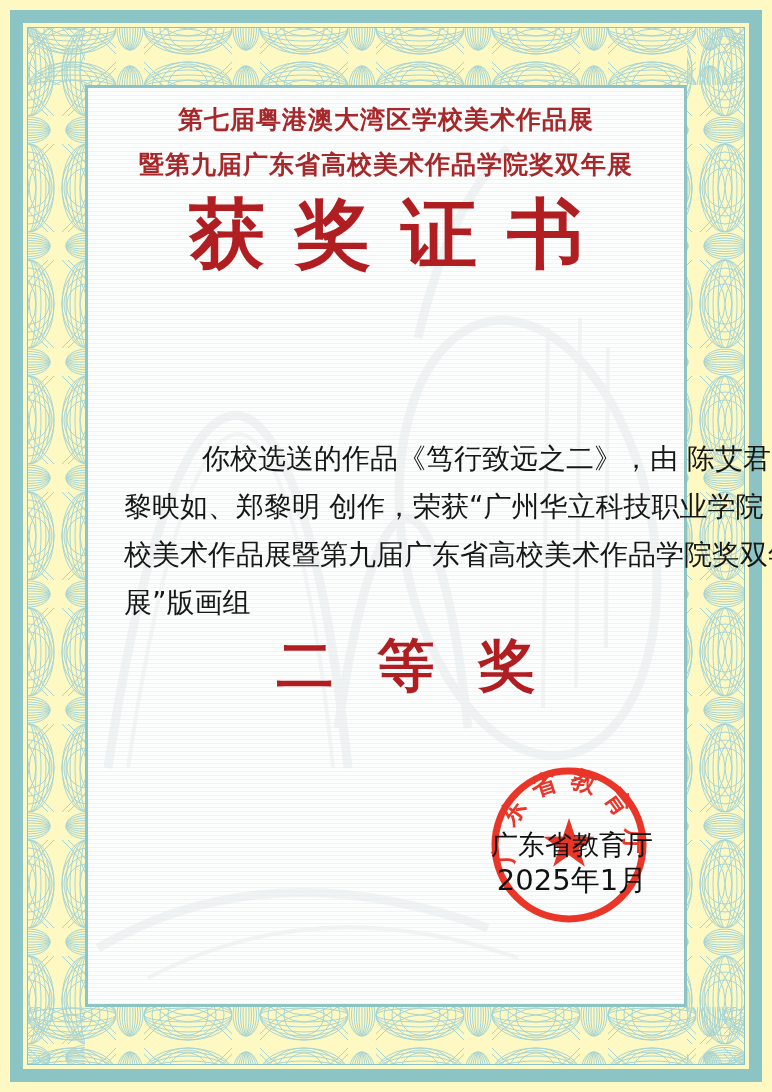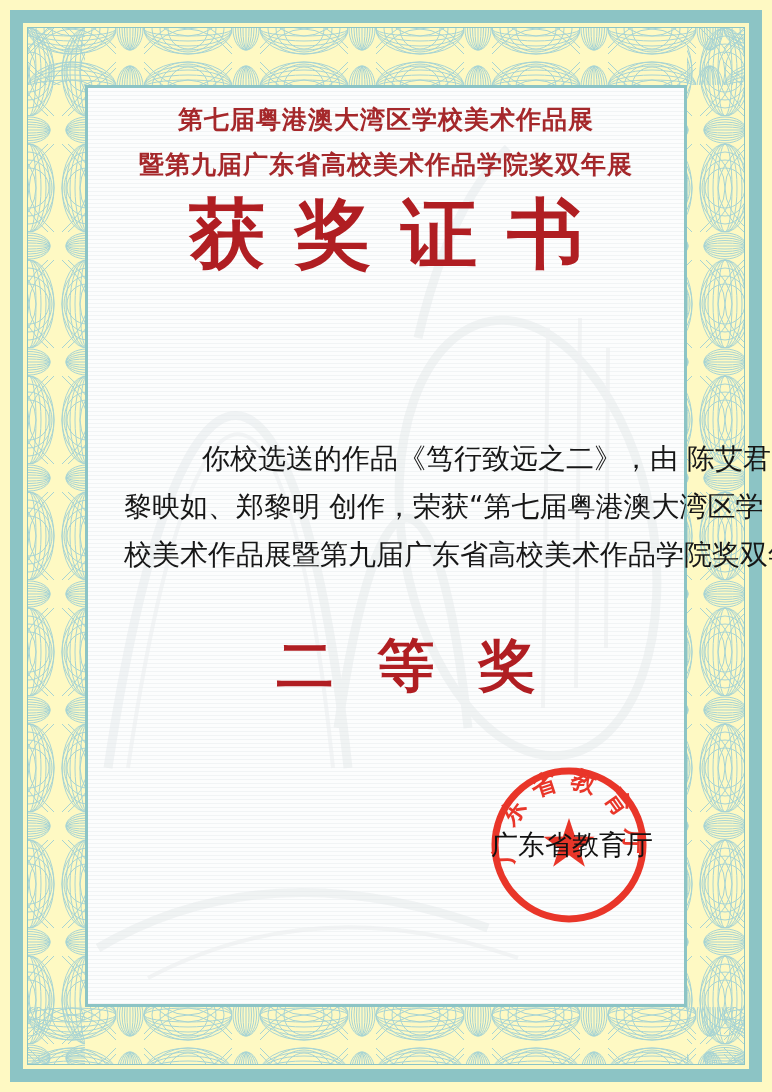--- a/index.html
+++ b/index.html
@@ -107,34 +107,36 @@
 
   <div class="txt serif title-small" style="top:103px">第七届粤港澳大湾区学校美术作品展</div>
 
   <div class="txt serif title-small" style="top:148px">暨第九届广东省高校美术作品学院奖双年展</div>
 
   <div class="txt serif title-main" style="top:192px">获奖证书</div>
 
 
   <div class="body-para">
     <div class="body-line first">你校选送的作品《笃行致远之二》，由 陈艾君、</div>
-    <div class="body-line">黎映如、郑黎明 创作，荣获“第七届粤港澳大湾区学</div>
+    <div class="body-line">黎映如、郑黎明 创作，荣获“广州华立科技职业学院</div>
     <div class="body-line">校美术作品展暨第九届广东省高校美术作品学院奖双年</div>
+    <div class="body-line">展”版画组</div>
   </div>
 
   <div class="txt serif award">二等奖</div>
 
 
   <svg class="seal" width="164" height="164" viewBox="-82 -82 164 164">
     <g opacity="0.93">
       <circle cx="0" cy="0" r="74" fill="none" stroke="#e8271a" stroke-width="7"></circle>
       <polygon points="0,-27 6.1,-8.4 25.7,-8.3 9.9,3.2 15.9,21.8 0,10.3 -15.9,21.8 -9.9,3.2 -25.7,-8.3 -6.1,-8.4" fill="#e8271a"></polygon>
       <path id="sealArc" d="M -51.4 23.9 A 56.7 56.7 0 1 1 51.4 23.9" fill="none"></path>
       <text font-size="25" font-weight="bold" fill="#e8271a" letter-spacing="11" font-family="'DejaVu Sans','Liberation Sans',sans-serif">
         <textPath href="#sealArc" startOffset="50%" text-anchor="middle">广东省教育厅</textPath>
       </text>
     </g>
   </svg>
 
   <div class="txt issuer">广东省教育厅</div>
 
+  <div class="txt date">2025年1月</div>
 
 </div>
 
 </body></html>

